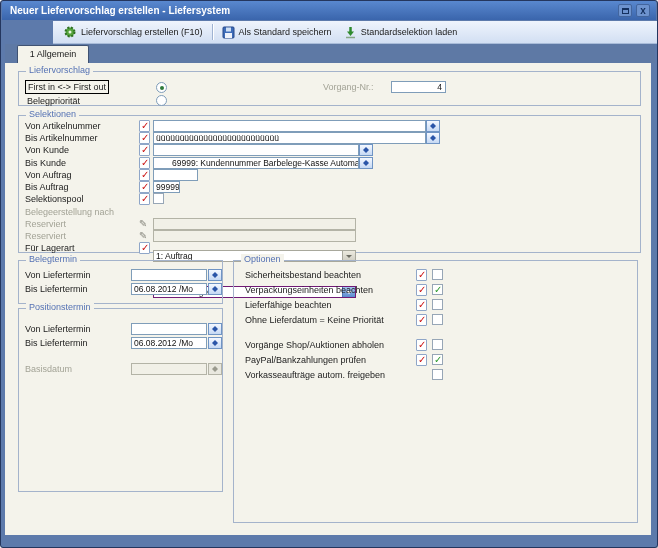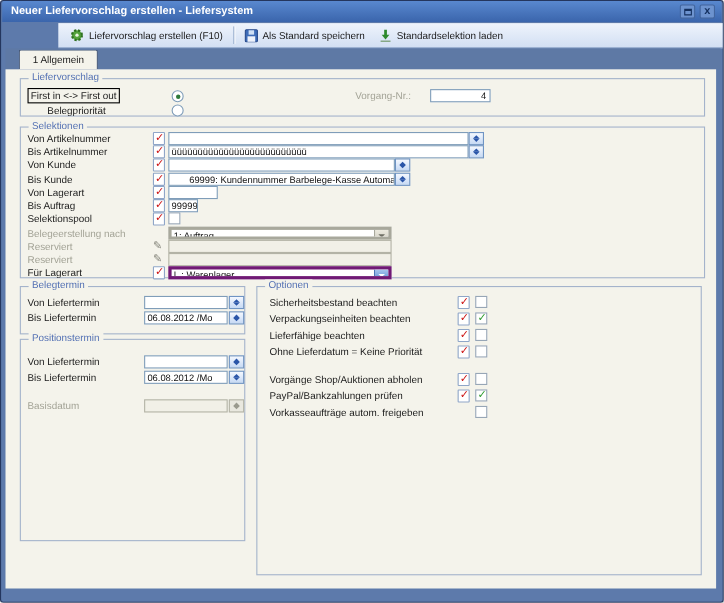--- a/index.html
+++ b/index.html
@@ -53,21 +53,21 @@
   .field.indent { padding-left:18px; }
   
   .spin { position:absolute; width:14px; height:12px; background:linear-gradient(#f4f8ff,#c6d9f4); border:1px solid #6f94c4; }
   .spin::before,.spin::after { content:""; position:absolute; left:3px; width:0; height:0; border-left:3px solid transparent; border-right:3px solid transparent; }
   .spin::before { top:2px; border-bottom:3px solid #2a55a8; }
   .spin::after { bottom:2px; border-top:3px solid #2a55a8; }
   .spin.dis { background:#e9e8df; border-color:#b3b3a6; }
   .spin.dis::before { border-bottom-color:#9a9a8e; }
   .spin.dis::after { border-top-color:#9a9a8e; }
   
-  .combo { position:absolute; height:12px; background:#fff; border:3px solid #701a75; font-size:8.5px; line-height:10px; padding:0 16px 0 2px; overflow:hidden; white-space:pre; color:#111; }
+  .combo { position:absolute; height:12px; background:#fff; border:1px solid #701a75; font-size:8.5px; line-height:10px; padding:0 16px 0 2px; overflow:hidden; white-space:pre; color:#111;margin-top:44px; }
   .cbtn { position:absolute; right:0; top:0; width:13px; height:10px; background:linear-gradient(#a7c6ef,#5b8bd0); border-left:1px solid #4a76b8; }
   .cbtn::before { content:""; position:absolute; left:3px; top:4px; border-left:3px solid transparent; border-right:3px solid transparent; border-top:3px solid #fff; }
   .combo.dis { border-color:#a8a89c; }
   .combo.dis .cbtn { background:linear-gradient(#eceadf,#cfcdc2); border-left:1px solid #a8a89c; }
   .combo.dis .cbtn::before { border-top-color:#6e6e64; }
   
   .pin { position:absolute; width:11px; height:12px; background:#fff; border:1px solid #8fa6c8; border-radius:1px; }
   .pin::before { content:"✓"; position:absolute; left:1px; top:-1px; font-size:10px; font-weight:bold; color:#cc1414; }
   
   .pencil { position:absolute; width:11px; height:12px; }
@@ -126,21 +126,21 @@
   <div class="tabstrip">
     <div class="tab">1 Allgemein</div>
   </div>
 
   <div class="page">
 
     <div class="group" style="left:13px;top:8px;width:623px;height:35px">
       <span class="legend">Liefervorschlag</span>
       <span class="focusbox" style="left:6px;top:8px">First in &lt;-&gt; First out</span>
       <span class="radio sel" style="left:137px;top:10px"></span>
-      <span class="lbl" style="left:24px;top:24px">Belegpriorität</span>
+      <span class="lbl" style="left:8px;top:24px">Belegpriorität</span>
       <span class="radio" style="left:137px;top:23px"></span>
       <span class="lbl dis" style="left:304px;top:10px">Vorgang-Nr.:</span>
       <div class="field num" style="left:372px;top:9px;width:55px">4</div>
     </div>
 
     <div class="group" style="left:13px;top:52px;width:623px;height:138px">
       <span class="legend">Selektionen</span>
 
       <span class="lbl" style="left:6px;top:5px">Von Artikelnummer</span>
       <span class="pin" style="left:120px;top:4px"></span>
@@ -155,21 +155,21 @@
       <span class="lbl" style="left:6px;top:29px">Von Kunde</span>
       <span class="pin" style="left:120px;top:28px"></span>
       <div class="field" style="left:134px;top:28px;width:206px"></div>
       <span class="spin" style="left:340px;top:28px"></span>
 
       <span class="lbl" style="left:6px;top:42px">Bis Kunde</span>
       <span class="pin" style="left:120px;top:41px"></span>
       <div class="field indent" style="left:134px;top:41px;width:206px">69999: Kundennummer Barbelege-Kasse Automatisch ang</div>
       <span class="spin" style="left:340px;top:41px"></span>
 
-      <span class="lbl" style="left:6px;top:54px">Von Lagerart</span>
+      <span class="lbl" style="left:6px;top:54px">Von Auftrag</span>
       <span class="pin" style="left:120px;top:53px"></span>
       <div class="field" style="left:134px;top:53px;width:45px"></div>
 
       <span class="lbl" style="left:6px;top:66px">Bis Auftrag</span>
       <span class="pin" style="left:120px;top:65px"></span>
       <div class="field num" style="left:134px;top:65px;width:27px">99999999</div>
 
       <span class="lbl" style="left:6px;top:78px">Selektionspool</span>
       <span class="pin" style="left:120px;top:77px"></span>
       <span class="cb" style="left:134px;top:77px"></span>

